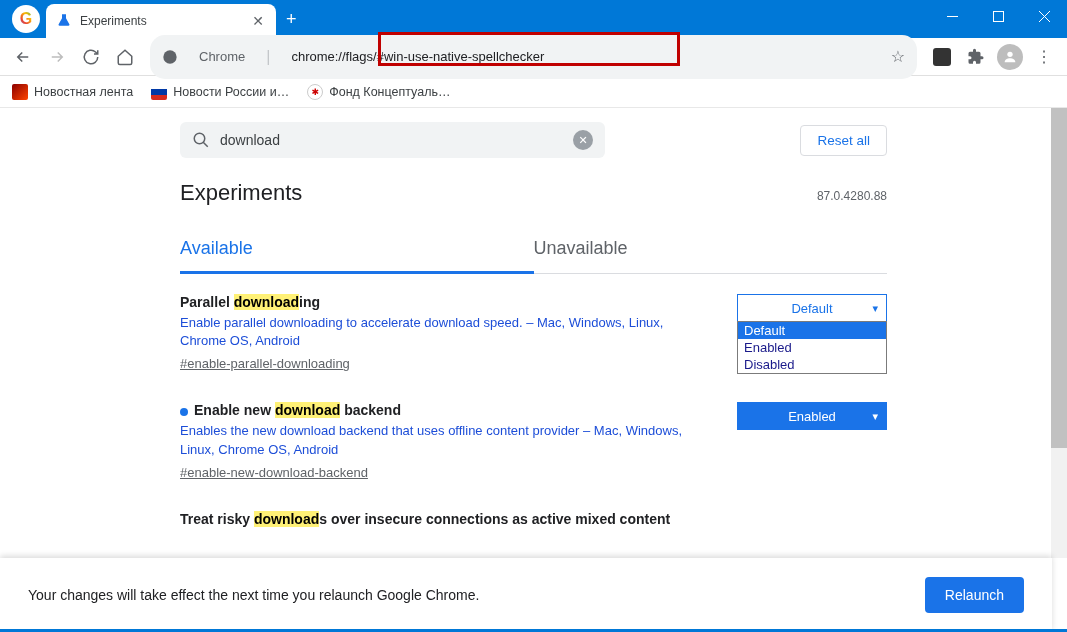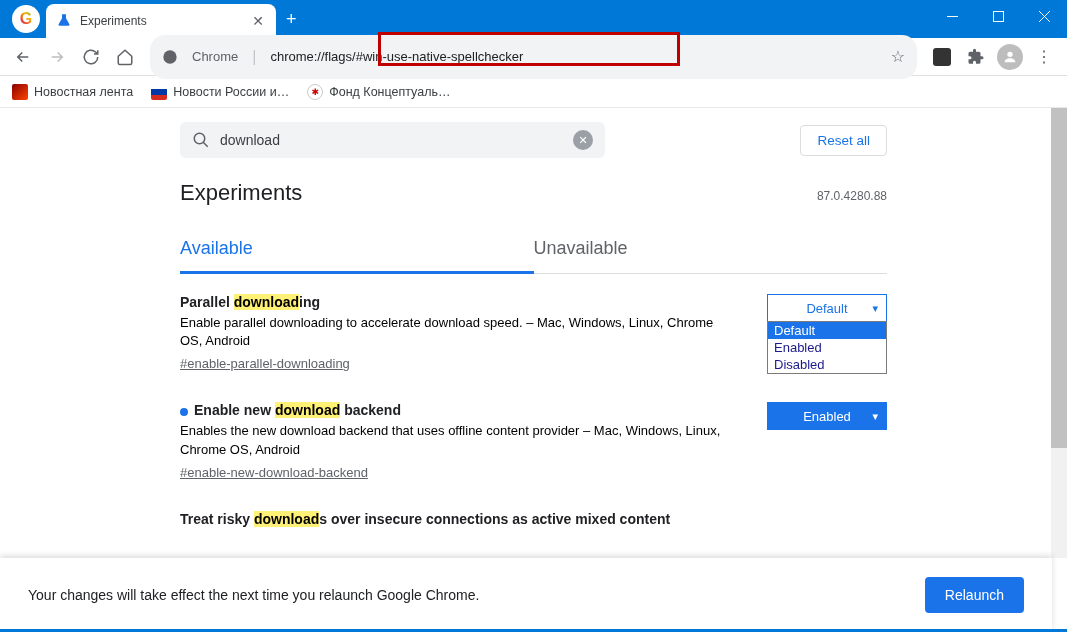--- a/index.html
+++ b/index.html
@@ -10,21 +10,21 @@
 .tab{background:#fff;height:34px;border-radius:8px 8px 0 0;display:flex;align-items:center;padding:0 10px;min-width:230px;position:relative}
 .tab-flask{width:16px;height:16px;margin-right:8px;color:#1a73e8}
 .tab-title{font-size:12px;color:#3c4043;flex:1}
 .tab-close{width:16px;height:16px;color:#5f6368;cursor:pointer;font-size:14px;display:flex;align-items:center;justify-content:center}
 .new-tab{color:#fff;font-size:18px;margin-left:10px;margin-bottom:8px;cursor:pointer}
 .window-controls{position:absolute;right:0;top:0;display:flex;height:32px}
 .window-controls div{width:46px;display:flex;align-items:center;justify-content:center;color:#fff;cursor:pointer}
 .toolbar{height:38px;background:#fff;display:flex;align-items:center;padding:0 8px;gap:4px;border-bottom:1px solid #e0e0e0}
 .tb-btn{width:30px;height:30px;display:flex;align-items:center;justify-content:center;color:#5f6368;cursor:pointer;border-radius:50%}
 .tb-btn.disabled{color:#bdbdbd}
-.omnibox{flex:1;height:44px;background:#f1f3f4;border-radius:15px;display:flex;align-items:center;padding:0 12px;gap:14px;margin:0 6px;position:relative}
+.omnibox{flex:1;height:44px;background:#f1f3f4;border-radius:15px;display:flex;align-items:center;padding:0 12px;gap:21px;margin:0 6px;position:relative}
 .omni-chrome-ico{width:16px;height:16px;color:#5f6368}
 .omni-label{font-size:13px;color:#5f6368}
 .omni-url{font-size:13px;color:#202124;flex:1}
 .omni-highlight{position:absolute;left:228px;top:-3px;width:302px;height:34px;border:3px solid #c00000;pointer-events:none}
 .star{color:#5f6368}
 .ext-ico{width:18px;height:18px;background:#333;border-radius:3px}
 .puzzle{color:#5f6368}
 .avatar{width:26px;height:26px;background:#bdbdbd;border-radius:50%;display:flex;align-items:center;justify-content:center;color:#fff}
 .menu-dots{color:#5f6368;font-size:16px;letter-spacing:0}
 .bookmarks{height:32px;display:flex;padding:0 12px;gap:18px;border-bottom:1px solid #e8e8e8}
@@ -41,24 +41,24 @@
 .page-title{font-size:22px;color:#202124;font-weight:400}
 .version{margin-left:auto;font-size:12px;color:#5f6368}
 .tabs{display:flex;padding:0 180px}
 .tab-item{flex:1;text-align:left;padding:12px 0;font-size:18px;color:#5f6368;cursor:pointer;border-bottom:1px solid #dadce0}
 .tab-item.active{color:#1a73e8;border-bottom:3px solid #1a73e8}
 .flags-list{padding:20px 180px}
 .flag{display:flex;gap:30px;margin-bottom:30px}
 .flag-text{flex:1}
 .flag-title{font-size:14px;color:#202124;font-weight:600;margin-bottom:4px}
 .flag-title mark{background:#fff176;padding:0}
-.flag-desc{font-size:13px;color:#000000;line-height:1.4;margin-bottom:4px}
+.flag-desc{font-size:13px;color:#1d4ed8;line-height:1.4;margin-bottom:4px}
 .flag-hash{font-size:13px;color:#5f6368;text-decoration:underline}
 .flag-dot{width:8px;height:8px;background:#1a73e8;border-radius:50%;display:inline-block;margin-right:6px;vertical-align:middle}
-.flag-select{width:120px;position:relative}
+.flag-select{width:150px;position:relative}
 .select-box{width:100%;height:28px;border:1px solid #1a73e8;background:#fff;color:#1a73e8;font-size:13px;display:flex;align-items:center;justify-content:center;cursor:pointer;position:relative}
 .select-box.filled{background:#1a73e8;color:#fff}
 .select-box::after{content:"▾";position:absolute;right:8px;font-size:11px}
 .dropdown{position:absolute;top:27px;left:0;width:100%;background:#fff;border:1px solid #7b7b7b;z-index:10}
 .dropdown div{padding:1px 6px;font-size:13px;color:#1a1a8a;cursor:pointer}
 .dropdown div.selected{background:#1a73e8;color:#fff}
 .scrollbar{position:absolute;right:0;top:0;width:16px;height:100%;background:#f1f1f1}
 .scroll-thumb{width:100%;height:340px;background:#c1c1c1}
 .footer{position:absolute;bottom:0;left:0;right:15px;height:74px;background:#fff;box-shadow:0 -2px 6px rgba(0,0,0,.15);display:flex;align-items:center;padding:0 28px}
 .footer-text{font-size:14px;color:#202124}

